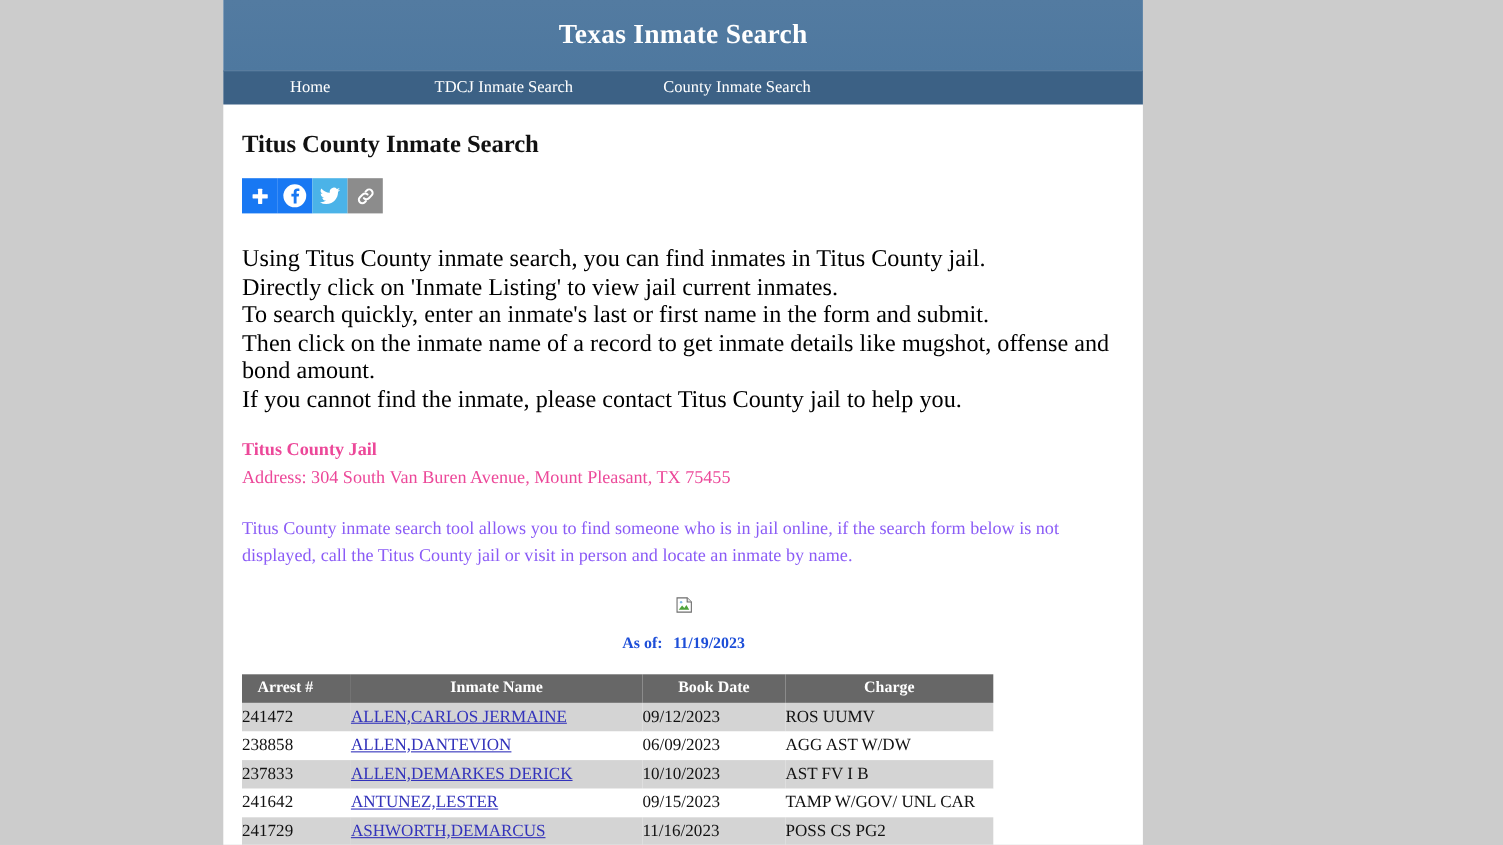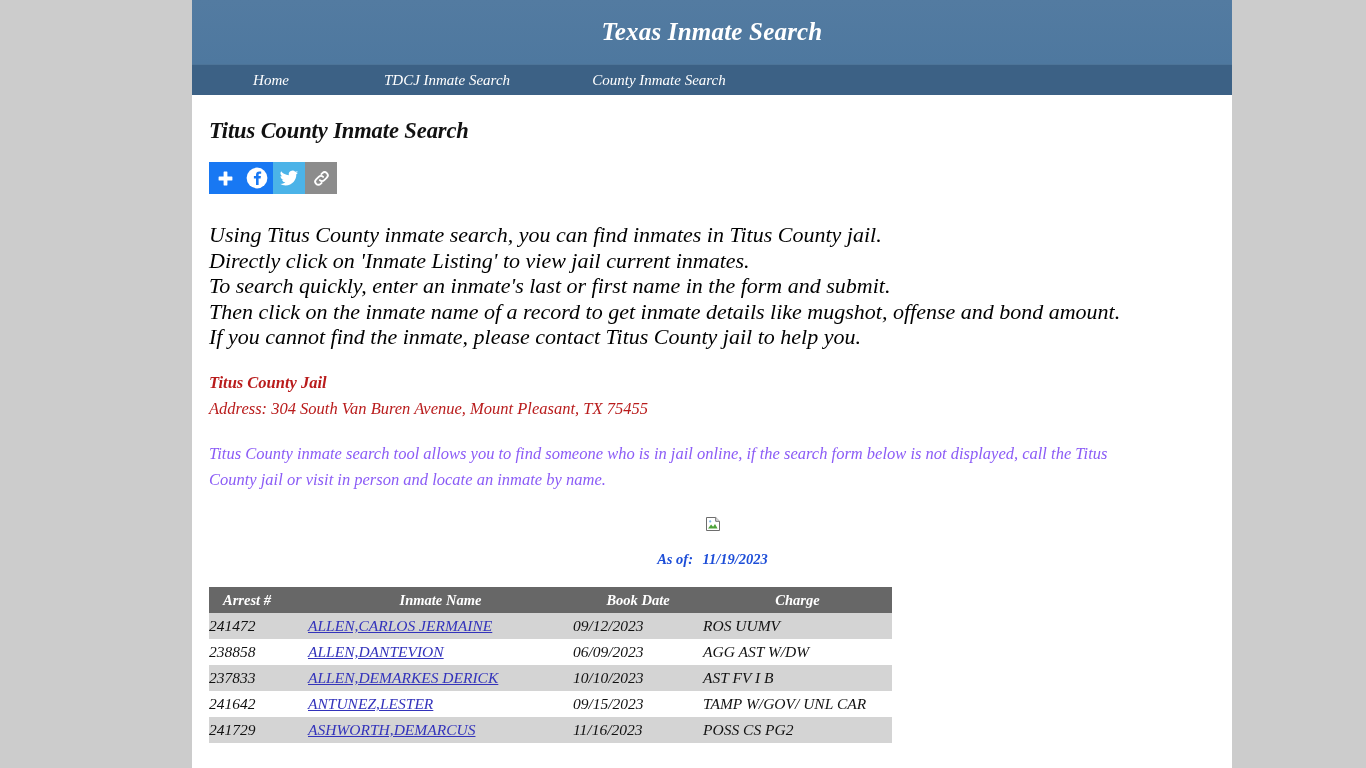--- a/index.html
+++ b/index.html
@@ -15,26 +15,25 @@
   #page {
     position: relative;
     width: 1366px;
     height: 768px;
     background: #cccccc;
   }
 
   
   #container {
     position: absolute;
-    left: 192px;
+    left: 203px;
     top: 0;
-    width: 1040px;
+    width: 836px;
     min-height: 768px;
     background: #ffffff;
-    font-style: italic;
   }
 
   
   .site-header {
     height: 64px;
     background: linear-gradient(180deg, #537ba1 0%, #4e789f 100%);
     display: flex;
     align-items: center;
     justify-content: center;
   }
@@ -113,21 +112,21 @@
     font-size: 22px;
     color: #000000;
     line-height: 25.6px;
   }
   .intro .line { display: block; }
 
   .jail-block {
     margin: 0;
     padding-top: 20px;
     font-size: 16.5px;
-    color: #b91c1c;
+    color: #ec4899;
     line-height: 25.6px;
   }
   .jail-block .jail-name {
     display: block;
     font-weight: bold;
   }
   .jail-block .jail-line { display: block; }
 
   .tool-note {
     margin: 0;

